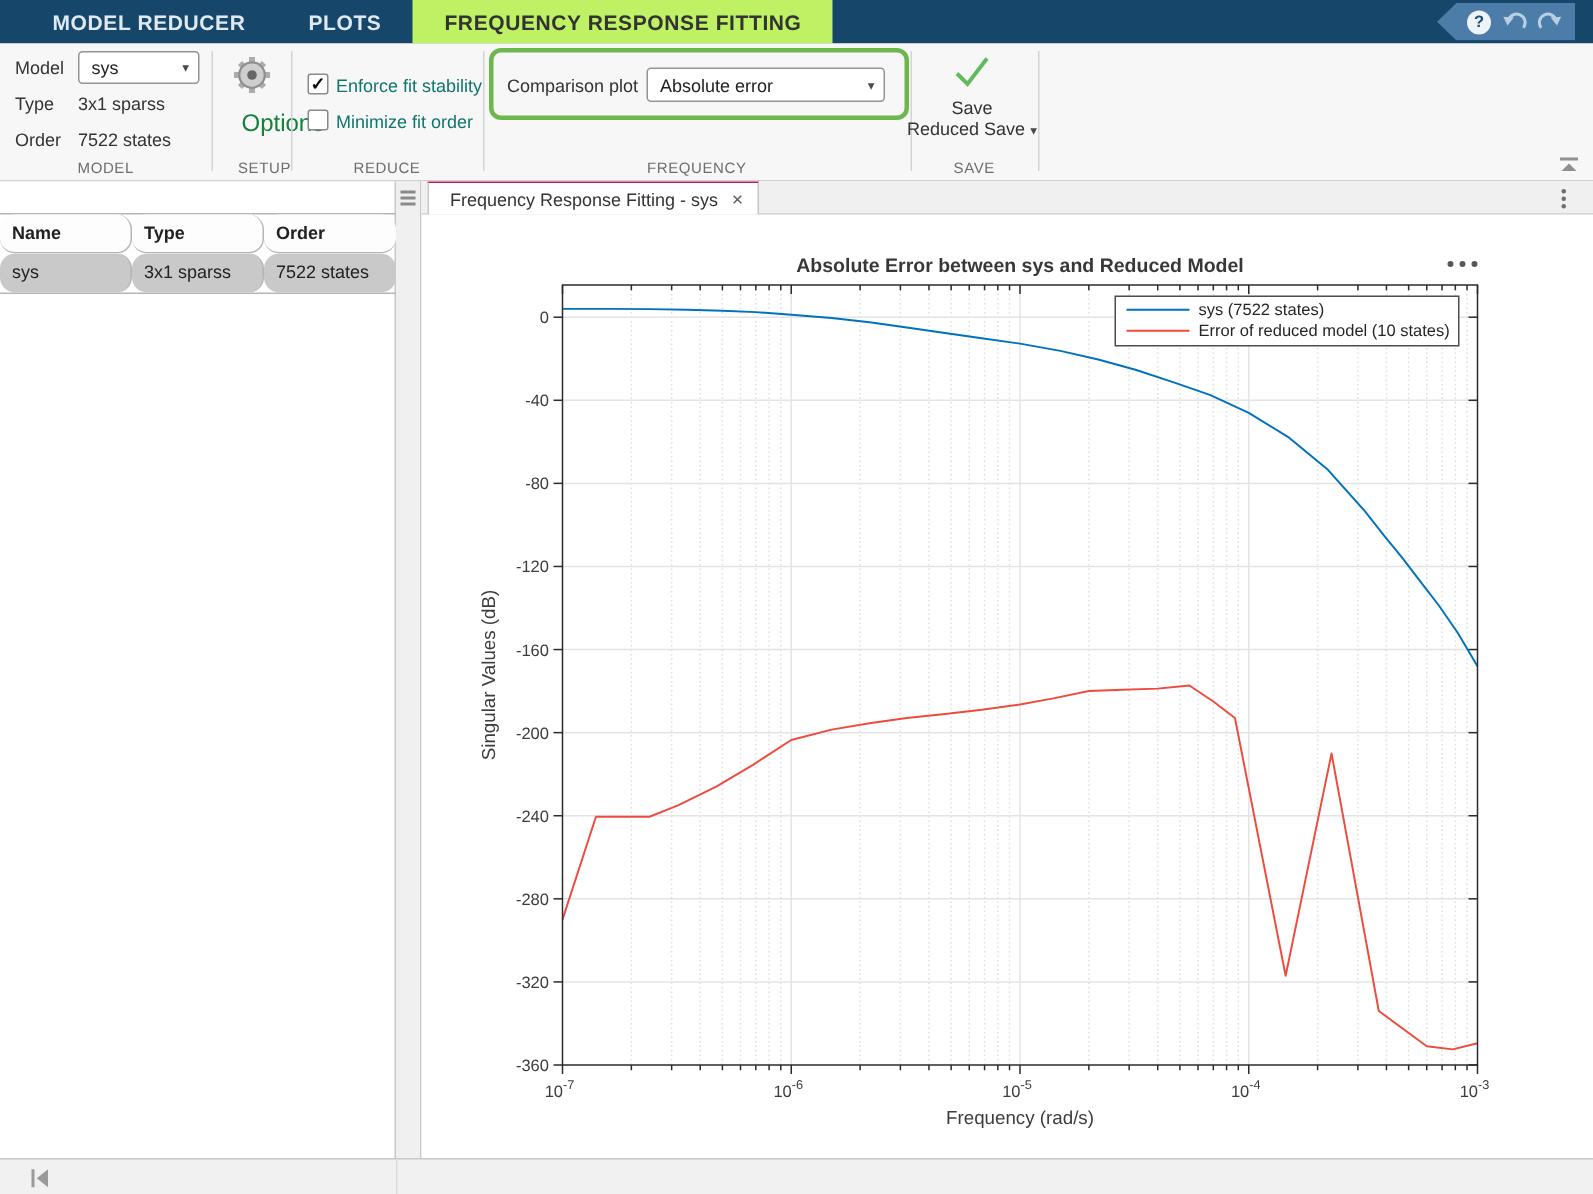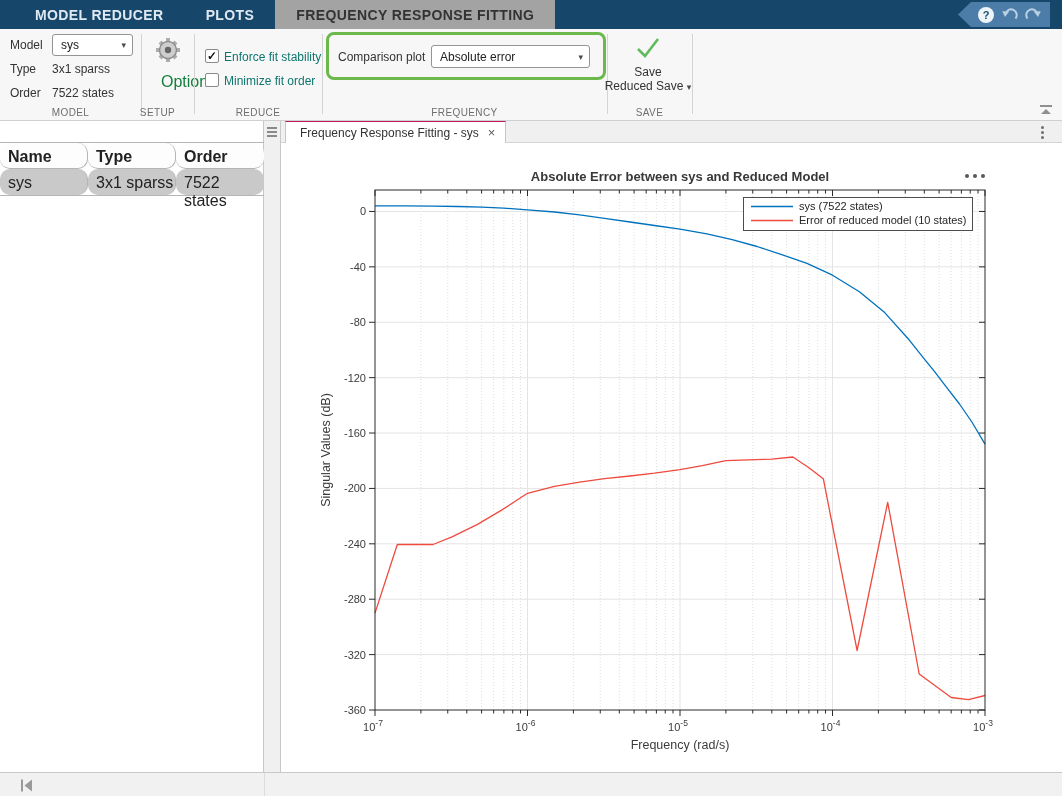--- a/index.html
+++ b/index.html
@@ -4,21 +4,21 @@
 <style>
   * { margin:0; padding:0; box-sizing:border-box; }
   html,body { width:1062px; height:796px; }
   body { font-family:"Liberation Sans", sans-serif; background:#fff; overflow:hidden; position:relative; }
   .abs { position:absolute; }
 
   
   .titlebar { left:0; top:0; width:1062px; height:29px; background:#17466b; display:flex; align-items:stretch; }
   .tb-tab { color:#dfe9f2; font-size:14px; font-weight:bold; letter-spacing:.4px; display:flex; align-items:center; padding:0 21px; cursor:pointer; }
   .tb-tab.first { margin-left:14px; }
-  .tb-tab.active { background:#a3a3a3; color:#333; }
+  .tb-tab.active { background:#bef264; color:#333; }
   .qa-band { position:absolute; right:12px; top:2px; width:92px; height:25px; background:#4c7da9; clip-path:polygon(0 50%, 13px 0, 100% 0, 100% 100%, 13px 100%); display:flex; align-items:center; justify-content:flex-end; gap:7px; padding-right:8px; }
   .qa-help { width:16px; height:16px; border-radius:50%; background:#eef3f8; color:#1d4e73; font-size:11px; font-weight:bold; display:flex; align-items:center; justify-content:center; cursor:pointer; }
 
   
   .ribbon { left:0; top:29px; width:1062px; height:92px; background:#f7f7f7; border-bottom:1px solid #d0d0d0; }
   .rb-sep { position:absolute; top:5px; height:80px; width:1px; background:#d4d4d4; }
   .rb-label { position:absolute; font-size:12px; color:#333; }
   .rb-section { position:absolute; bottom:2px; font-size:10px; color:#6e6e6e; text-align:center; letter-spacing:.4px; }
   .dropdown { position:absolute; background:#fff; border:1px solid #949494; border-radius:3px; font-size:12px; color:#222; display:flex; align-items:center; padding:0 6px 0 8px; cursor:pointer; }
   .dropdown .dd-arrow { margin-left:auto; font-size:9px; color:#4a4a4a; }
@@ -31,21 +31,21 @@
   .collapse-ribbon .tri { width:0; height:0; margin:0 auto; border-left:5px solid transparent; border-right:5px solid transparent; border-bottom:5px solid #8f8f8f; }
 
   
   .models-panel { left:0; top:121px; width:264px; height:651px; background:#fff; border-right:1px solid #c8c8c8; }
   .panel-header { position:absolute; left:0; top:0; width:100%; height:21px; border-bottom:1px solid #dedede; }
   .panel-title { position:absolute; left:10px; top:3px; font-size:12.5px; color:#333; }
   .vdots { position:absolute; width:3px; cursor:pointer; }
   .vdots i { display:block; width:3px; height:3px; background:#6e6e6e; border-radius:50%; margin-bottom:2px; }
   .mtable { position:absolute; left:0; top:21px; width:264px; border-top:1px solid #b5b5b5; border-bottom:1px solid #b5b5b5; }
   .mrow { display:grid; grid-template-columns:88px 88px 88px; }
-  .mcell { font-size:16px; color:#222; padding:5px 0 5px 8px; border-right:1px solid #b5b5b5; border-bottom:1px solid #b5b5b5; height:26px;border-radius:10px; }
+  .mcell { font-size:12px; color:#222; padding:5px 0 5px 8px; border-right:1px solid #b5b5b5; border-bottom:1px solid #b5b5b5; height:26px;border-radius:10px; }
   .mrow.head .mcell { font-weight:bold; background:#fdfdfd; }
   .mrow.sel .mcell { background:#c9c9c9; border-bottom:none; }
   .mcell:last-child { border-right:none; }
 
   
   .splitter { left:264px; top:121px; width:17px; height:651px; background:#f0f0f0; border-right:1px solid #c8c8c8; cursor:col-resize; }
   .handle { position:absolute; left:3px; top:6px; width:10px; }
   .handle i { display:block; height:1.5px; background:#8a8a8a; margin-bottom:2.5px; }
 
   
@@ -103,21 +103,21 @@
         <line x1="15" y1="3" x2="15" y2="27"></line>
           <line x1="3" y1="15" x2="27" y2="15"></line>
         <line x1="7" y1="7" x2="23" y2="23"></line>
           <line x1="23" y1="7" x2="7" y2="23"></line>
       </g>
       <circle cx="15" cy="15" r="8.5" fill="#cecece" stroke="#8f8f8f" stroke-width="1.5"></circle>
       <circle cx="15" cy="15" r="3.2" fill="#666"></circle>
     </svg>
     <div style="font-size:16px; color:#15803d; margin-top:4px;padding-left:20px;">Options</div>
   </div>
-  <div class="rb-section" style="left:131px; width:53px;">SETUP</div>
+  <div class="rb-section" style="left:141px; width:53px;text-align:right;">SETUP</div>
   <div class="rb-sep" style="left:194px;"></div>
 
   <div class="checkbox" style="left:205px; top:20px;">✓</div>
   <span class="cb-label" style="left:224px; top:21px;">Enforce fit stability</span>
   <div class="checkbox" style="left:205px; top:44px;"></div>
   <span class="cb-label" style="left:224px; top:45px;">Minimize fit order</span>
   <div class="rb-section" style="left:194px; width:128px;">REDUCE</div>
   <div class="rb-sep" style="left:322px;"></div>
 
   <div class="green-box" style="border-color: rgb(109, 184, 76);"></div>

